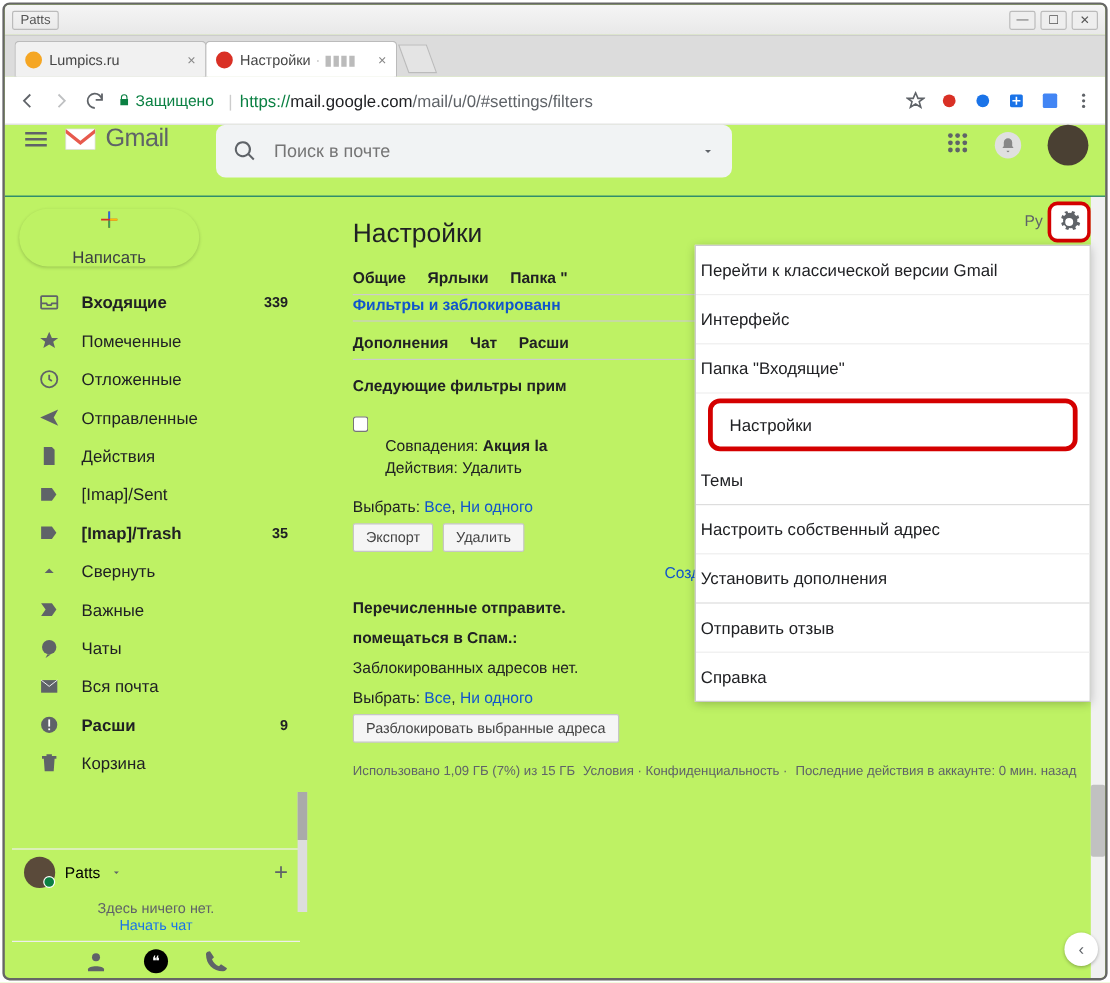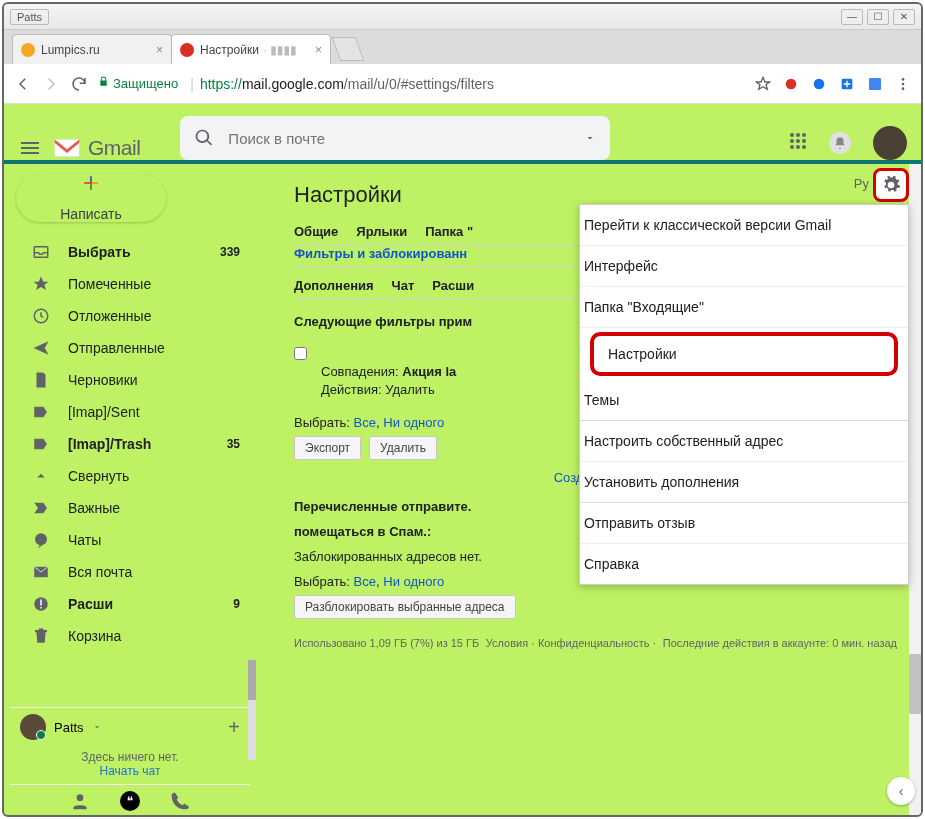--- a/index.html
+++ b/index.html
@@ -18,29 +18,29 @@
 .tab { height: 30px; min-width: 160px; background: #f1f1f1; border: 1px solid #bbb; border-bottom: none; border-radius: 4px 4px 0 0; display: flex; align-items: center; padding: 0 8px; font-size: 12px; color: #444; margin-right: -1px; position: relative; }
 .tab.active { background: #fff; z-index: 2; }
 .tab .favicon { width: 14px; height: 14px; border-radius: 50%; margin-right: 6px; flex-shrink: 0; }
 .tab .close { margin-left: auto; color: #888; }
 .newtab { width: 24px; height: 24px; background: #e4e4e4; margin: 0 0 3px 6px; transform: skewX(20deg); border: 1px solid #bbb; }
 
 
 .omnibox-row { height: 40px; background: #fff; border-bottom: 1px solid #ddd; display: flex; align-items: center; padding: 0 10px; gap: 10px; }
 .nav-icon { width: 18px; height: 18px; color: #555; display: flex; align-items: center; justify-content: center; cursor: pointer; }
 .url-wrap { flex: 1; display: flex; align-items: center; font-size: 14px; color: #5f6368; }
-.secure { color: #0b8043; display: flex; align-items: flex-start; gap: 4px; margin-right: 6px; font-size: 13px; }
+.secure { color: #0b8043; display: flex; align-items: center; gap: 4px; margin-right: 6px; font-size: 13px; }
 .secure .lock { width: 11px; height: 11px; }
 .url-text .https { color: #0b8043; }
 .url-text .host { color: #202124; }
 .ext-icons { display: flex; gap: 12px; align-items: center; }
 .ext-icon { width: 16px; height: 16px; display: flex; align-items: center; justify-content: center; }
 
 
-.gmail-header { height: 60px; display: flex; align-items: flex-end; padding: 0 14px; border-bottom: 4px solid #0f766e; gap: 10px; }
+.gmail-header { height: 60px; display: flex; align-items: flex-start; padding: 0 14px; border-bottom: 1px solid #0f766e; gap: 10px; }
 .hamburger { width: 24px; height: 24px; cursor: pointer; color: #5f6368;}
 .gmail-logo { display: flex; align-items: center; gap: 6px; margin-right: 30px; }
 .gmail-m { width: 30px; height: 22px; }
 .gmail-text { font-size: 21px; color: #5f6368; letter-spacing: -0.5px; }
 .searchbox { flex: 0 0 430px; height: 44px; background: #f1f3f4; border-radius: 8px; display: flex; align-items: center; padding: 0 14px; gap: 14px; color: #5f6368; }
 .searchbox input { border: none; background: transparent; font-size: 15px; flex: 1; outline: none; color: #5f6368; }
 .search-dd { color: #5f6368; }
 .header-right { margin-left: auto; display: flex; align-items: center; gap: 22px; }
 .apps-grid { width: 18px; height: 18px; }
 .notif { width: 22px; height: 22px; background: #e0e0e0; border-radius: 50%; display: flex; align-items: center; justify-content: center; color: #888; }
@@ -251,21 +251,21 @@
             <path d="M11 13v8h2v-8z" fill="#34a853"></path>
           </svg>
         <span class="compose-text">Написать</span>
       </div>
       <div id="sidebar-list">
           <div class="nav-item bold">
             <span class="ico"><svg viewBox="0 0 24 24" width="18" height="18">
                 <rect x="3" y="5" width="18" height="14" rx="1" fill="none" stroke="currentColor" stroke-width="2"></rect>
                 <path d="M3 13h6l1 2h4l1-2h6" fill="none" stroke="currentColor" stroke-width="2"></path>
               </svg></span>
-            <span class="label">Выбрать</span>
+            <span class="label">Входящие</span>
             <span class="count">339</span>
           </div>
           <div class="nav-item">
             <span class="ico"><svg viewBox="0 0 24 24" width="18" height="18">
                 <path d="M12 2l3 7h7l-5.5 4 2 7L12 16l-6.5 4 2-7L2 9h7z" fill="currentColor"></path>
               </svg></span>
             <span class="label">Помеченные</span>
             <span class="count"></span>
           </div>
           <div class="nav-item">
@@ -280,21 +280,21 @@
             <span class="ico"><svg viewBox="0 0 24 24" width="18" height="18">
                 <path d="M2 12l20-9-5 9 5 9z" fill="currentColor"></path>
               </svg></span>
             <span class="label">Отправленные</span>
             <span class="count"></span>
           </div>
           <div class="nav-item">
             <span class="ico"><svg viewBox="0 0 24 24" width="18" height="18">
                 <path d="M6 2h9l3 3v17H6z" fill="currentColor"></path>
               </svg></span>
-            <span class="label">Черновики</span>
+            <span class="label">Действия</span>
             <span class="count"></span>
           </div>
           <div class="nav-item">
             <span class="ico"><svg viewBox="0 0 24 24" width="18" height="18">
                 <path d="M3 5h12l5 7-5 7H3z" fill="currentColor"></path>
               </svg></span>
             <span class="label">[Imap]/Sent</span>
             <span class="count"></span>
           </div>
           <div class="nav-item bold">

